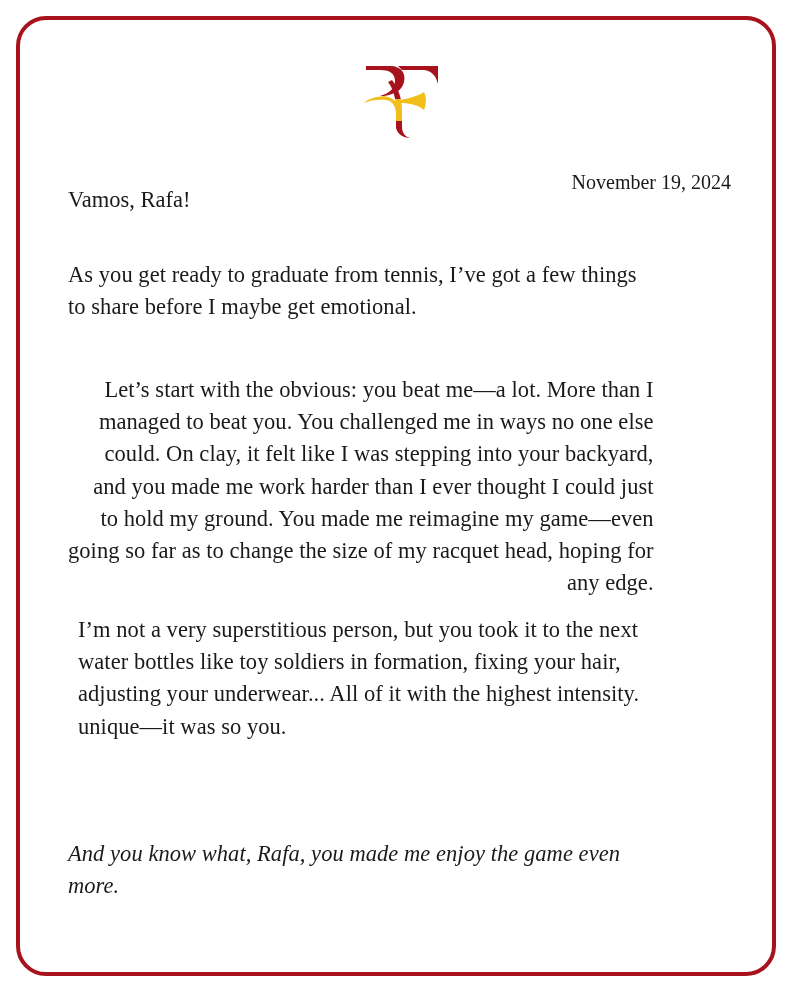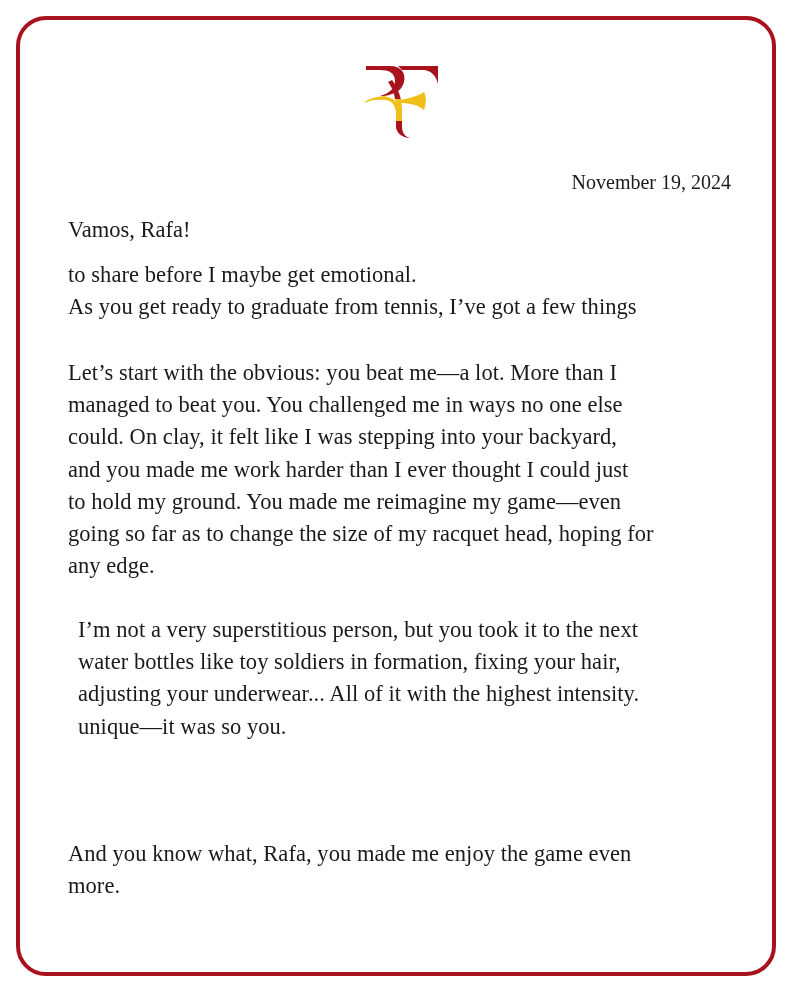--- a/index.html
+++ b/index.html
@@ -43,40 +43,40 @@
       position: absolute;
       right: 69px;
       top: 168px;
       font-size: 20px;
       line-height: 28px;
       white-space: nowrap;
     }
     .salutation {
       position: absolute;
       left: 68px;
-      top: 214px;
+      top: 184px;
       font-size: 22.5px;
       line-height: 32px;
       white-space: nowrap;
     }
     .para {
       position: absolute;
       left: 68px;
       font-size: 22.5px;
       line-height: 32.2px;
       letter-spacing: 0.05px;
     }
     .para .line {
       display: block;
       white-space: nowrap;
     }
     .p1 { top: 259px; }
-    .p2 { top: 357px; }
+    .p2 { top: 374px; text-align: right; }
     .p3 { top: 614px; margin-left: 10px; }
-    .p4 { top: 838px; }
+    .p4 { top: 838px; font-style: italic; }
   </style>
 </head>
 <body>
 
 <div class="frame"></div>
 
 <svg class="logo" viewBox="0 0 80 80" xmlns="http://www.w3.org/2000/svg">
   <defs>
     <linearGradient id="flag" x1="0" y1="0" x2="0" y2="1">
       <stop offset="0" stop-color="#a8121c"></stop>
@@ -99,22 +99,22 @@
   <path d="M38 40 C48 38 56 36 62 32 L62 50 C56 45 48 43 38 43 Z" fill="#f1bf1a"></path>
 
   <path d="M62 32 C64 36 65 42 62 50 C60 44 60 38 62 32 Z" fill="#f1bf1a"></path>
 </svg>
 
 <div class="letter">
   <div class="date">November 19, 2024</div>
   <div class="salutation">Vamos, Rafa!</div>
 
   <div class="para p1">
+    <span class="line">As you get ready to graduate from tennis, I’ve got a few things</span>
     <span class="line">to share before I maybe get emotional.</span>
-    <span class="line">As you get ready to graduate from tennis, I’ve got a few things</span>
   </div>
 
   <div class="para p2">
     <span class="line">Let’s start with the obvious: you beat me—a lot. More than I</span>
     <span class="line">managed to beat you. You challenged me in ways no one else</span>
     <span class="line">could. On clay, it felt like I was stepping into your backyard,</span>
     <span class="line">and you made me work harder than I ever thought I could just</span>
     <span class="line">to hold my ground. You made me reimagine my game—even</span>
     <span class="line">going so far as to change the size of my racquet head, hoping for</span>
     <span class="line">any edge.</span>

